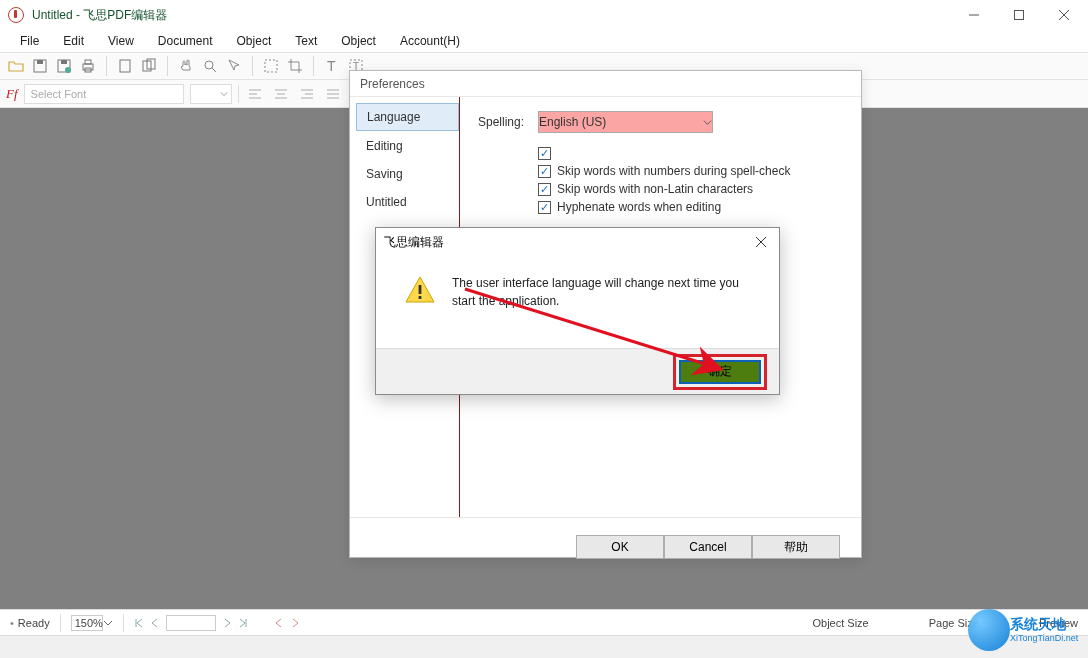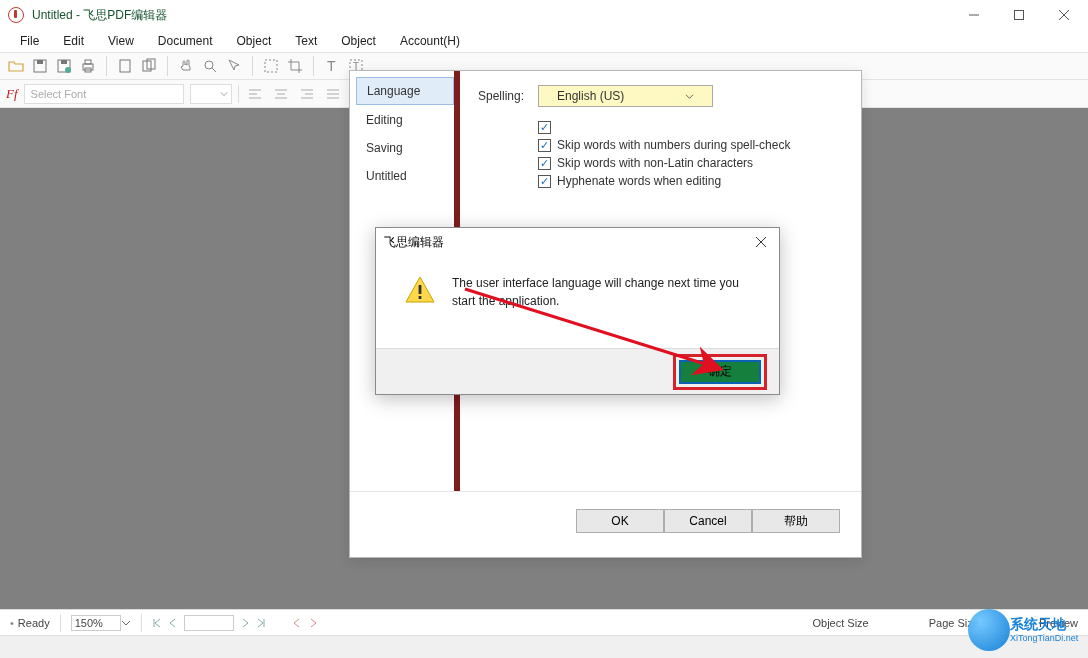--- a/index.html
+++ b/index.html
@@ -32,52 +32,52 @@
 
 
 .doc-area { position: absolute; top: 108px; left: 0; right: 0; bottom: 49px; background: #808080; }
 
 
 .statusbar { position: absolute; bottom: 23px; left: 0; right: 0; height: 26px; border-top: 1px solid #ddd; background: #fff; display: flex; align-items: center; padding: 0 10px; font-size: 11px; color: #444; }
 .statusbar .sep { width: 1px; height: 18px; background: #ddd; margin: 0 10px; }
 .nav-btns { display: flex; gap: 6px; align-items: center; }
 .nav-btns svg { width: 10px; height: 10px; }
 .page-input { width: 50px; height: 16px; border: 1px solid #ccc; }
-.zoom-input { width: 50px; height: 16px; border: 1px solid #ccc; font-size:11px; padding:0 3px; display:flex; align-items:center;}
+.zoom-input { width: 32px; height: 16px; border: 1px solid #ccc; font-size:11px; padding:0 3px; display:flex; align-items:center;}
 
 
 .bottom-scroll { position: absolute; bottom: 0; left: 0; right: 0; height: 23px; background: #f0f0f0; border-top: 1px solid #ddd; }
 
 
 .prefs { position: absolute; left: 349px; top: 70px; width: 513px; height: 488px; background: #fff; border: 1px solid #b8b8b8; box-shadow: 0 3px 12px rgba(0,0,0,0.12); }
 .prefs-title { height: 26px; display: flex; align-items: center; padding: 0 10px; font-size: 12px; color: #555; border-bottom: 1px solid #e8e8e8; }
 .prefs-body { display: flex; height: 420px; }
-.prefs-sidebar { width: 110px; border-right: 6px solid #7f1d1d; padding: 6px 0 0 6px; }
+.prefs-sidebar { width: 110px; border-right: 1px solid #7f1d1d; padding: 6px 0 0 6px; }
 .prefs-tab { padding: 6px 10px; font-size: 12px; color: #333; margin-bottom: 2px; }
 .prefs-tab.active { background: #e0ecf8; border: 1px solid #9bbde0; }
 .prefs-content { flex: 1; padding: 14px 18px; font-size: 12px; color: #333; }
 .row { display: flex; align-items: center; margin-bottom: 14px; }
 .row label { width: 60px; }
-.select { width: 175px; height: 22px; border: 1px solid #aaa; display: flex; align-items: center; justify-content: space-between; padding: 0 18px; background: #fef9c3; }
+.select { width: 175px; height: 22px; border: 1px solid #aaa; display: flex; align-items: center; justify-content: space-between; padding: 0 0; background: #fca5a5; }
 .select svg{width:9px;height:9px;}
 .chk-row { display: flex; align-items: center; gap: 6px; margin: 4px 0 4px 0px; }
 .chk { width: 13px; height: 13px; border: 1px solid #555; display: flex; align-items: center; justify-content: center; color: #1a6fb8; font-size: 11px; line-height: 1; }
 .prefs-footer { height: 42px; border-top: 1px solid #e4e4e4; display: flex; justify-content: flex-end; align-items: flex-end; padding: 0 21px; }
 .dlg-btn { width: 88px; height: 24px; border: 1px solid #adadad; background: #e8e8e8; font-size: 12px; display: flex; align-items: center; justify-content: center; }
 
 
 .msgbox { position: absolute; left: 375px; top: 227px; width: 405px; height: 168px; background: #fff; border: 1px solid #8a8a8a; box-shadow: 0 4px 18px rgba(0,0,0,0.25); }
 .msgbox-title { height: 28px; display: flex; align-items: center; justify-content: space-between; padding: 0 8px; font-size: 12px; }
 .msgbox-title .close-x { width: 20px; height: 20px; display: flex; align-items: center; justify-content: center; }
 .msgbox-body { padding: 18px 28px 10px 28px; display: flex; gap: 16px; height: 92px; }
 .warn-icon { width: 32px; height: 32px; flex-shrink: 0; }
 .msgbox-text { font-size: 12px; line-height: 1.5; color: #222; }
 .msgbox-footer { height: 46px; background: #f0f0f0; border-top: 1px solid #dcdcdc; display: flex; justify-content: flex-end; align-items: center; padding: 0 12px; }
 .ok-wrap { border: 3px solid #d4232a; padding: 3px; }
-.ok-btn { width: 82px; height: 24px; border: 2px solid #0b61b8; background: #15803d; font-size: 12px; display: flex; align-items: center; justify-content: center; }
+.ok-btn { width: 82px; height: 24px; border: 2px solid #0b61b8; background: #4d7c0f; font-size: 12px; display: flex; align-items: center; justify-content: center; }
 
 
 .arrow-svg { position: absolute; left: 459px; top: 283px; width: 290px; height: 100px; pointer-events: none; }
 
 
 .wm { position: absolute; right: 0; bottom: 0; width: 120px; height: 56px; display: flex; align-items: center; gap: 0; opacity: 0.94; }
 .wm-globe { width: 42px; height: 42px; border-radius: 50%; background: radial-gradient(circle at 30% 30%, #6ec6ff, #0a7bd6); position: relative; }
 .wm-txt { font-size: 14px; font-weight: bold; color: #0a7bd6; line-height: 1.1; }
 .wm-sub { font-size: 9px; color: #0a7bd6; }
 
@@ -238,20 +238,21 @@
         <line x1="2" y1="4" x2="14" y2="4" stroke="#aaa"></line>
         <line x1="2" y1="8" x2="14" y2="8" stroke="#aaa"></line>
         <line x1="2" y1="12" x2="14" y2="12" stroke="#aaa"></line>
       </svg>
     </div>
 </div>
 
 <div class="doc-area"></div>
 
 <div class="prefs">
+  <div class="prefs-title">Preferences</div>
   <div class="prefs-body">
     <div class="prefs-sidebar">
       <div class="prefs-tab active">Language</div>
       <div class="prefs-tab">Editing</div>
       <div class="prefs-tab">Saving</div>
       <div class="prefs-tab">Untitled</div>
     </div>
     <div class="prefs-content">
       <div class="row">
         <label>Spelling:</label>

